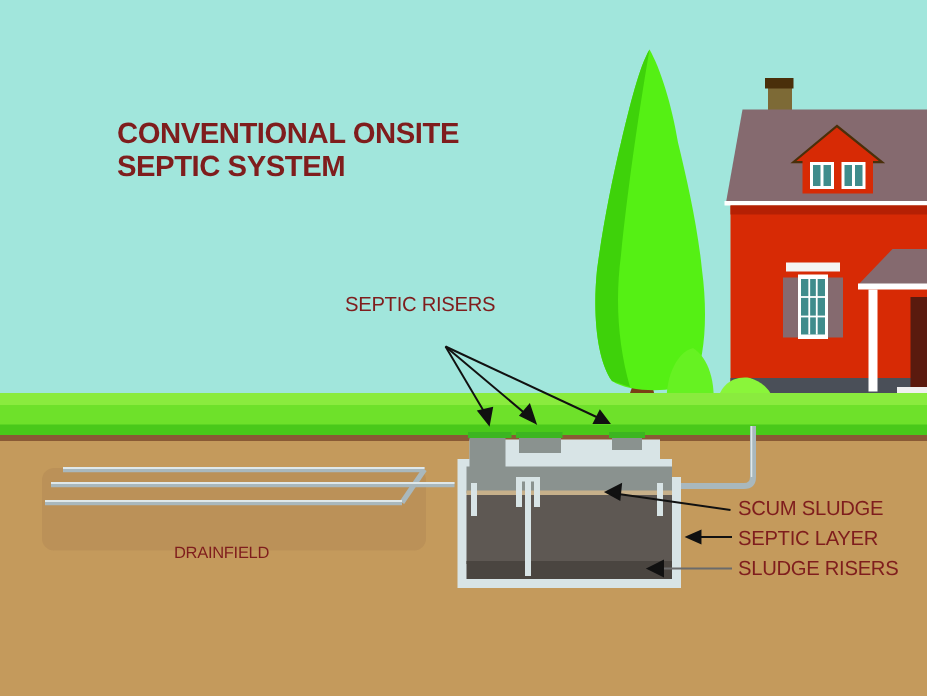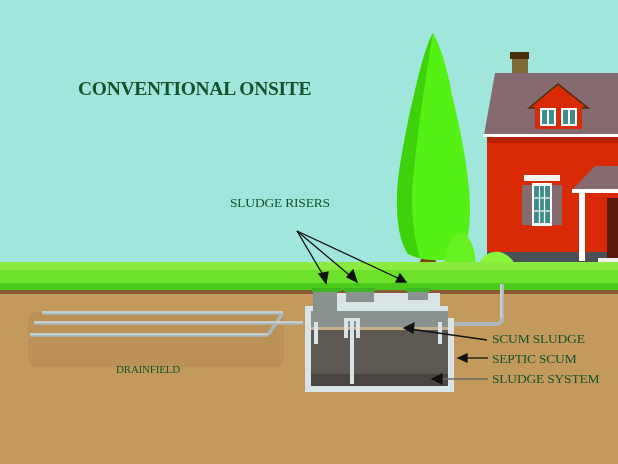--- a/index.html
+++ b/index.html
@@ -1,18 +1,18 @@
 <!DOCTYPE html>
 <html><head>
   <meta charset="utf-8">
   <style>
     html, body { margin: 0; padding: 0; }
     body { width: 618px; height: 464px; overflow: hidden; background: #a1e6dc; position: relative; font-family: "Liberation Sans", "DejaVu Sans", sans-serif; }
     #scene { position: absolute; left: 0; top: 0; width: 618px; height: 464px; }
-    .lbl { position: absolute; color: #14532d; font-family: Liberation Serif, serif; font-weight: normal; letter-spacing: -0.2px; white-space: nowrap; }
+    .lbl { position: absolute; color: #7f1d1d; font-family: Liberation Sans, sans-serif; font-weight: normal; letter-spacing: -0.2px; white-space: nowrap; }
     .title { left: 78px; top: 78px; font-size: 19.5px; font-weight: bold; line-height: 22px; letter-spacing: -0.3px; }
     .risers { left: 230px; top: 195px; font-size: 13.5px; line-height: 16px; }
     .side { left: 492px; font-size: 13.5px; }
     .drain { left: 116px; top: 363px; font-size: 11px; }
   </style>
 </head>
 <body>
 
 <svg id="scene" viewBox="0 0 618 464" xmlns="http://www.w3.org/2000/svg">
 
@@ -132,22 +132,23 @@
     <polygon points="404,328 414,323 413,333"></polygon>
     <line x1="488" y1="358" x2="464" y2="358"></line>
     <polygon points="458,358 467,354 467,362"></polygon>
     <line x1="488" y1="379" x2="440" y2="379" stroke="#6b6b6b"></line>
     <polygon points="432,379 442,374 442,384"></polygon>
   </g>
 </svg>
 
 <div class="lbl title">
   <div>CONVENTIONAL ONSITE</div>
+  <div>SEPTIC SYSTEM</div>
 </div>
 
 <div class="lbl risers">
-  <div>SLUDGE RISERS</div>
+  <div>SEPTIC RISERS</div>
 </div>
 
 <div class="lbl side" style="top:331px">SCUM SLUDGE</div>
-<div class="lbl side" style="top:351px">SEPTIC SCUM</div>
-<div class="lbl side" style="top:371px">SLUDGE SYSTEM</div>
+<div class="lbl side" style="top:351px">SEPTIC LAYER</div>
+<div class="lbl side" style="top:371px">SLUDGE RISERS</div>
 <div class="lbl drain">DRAINFIELD</div>
 
 </body></html>

